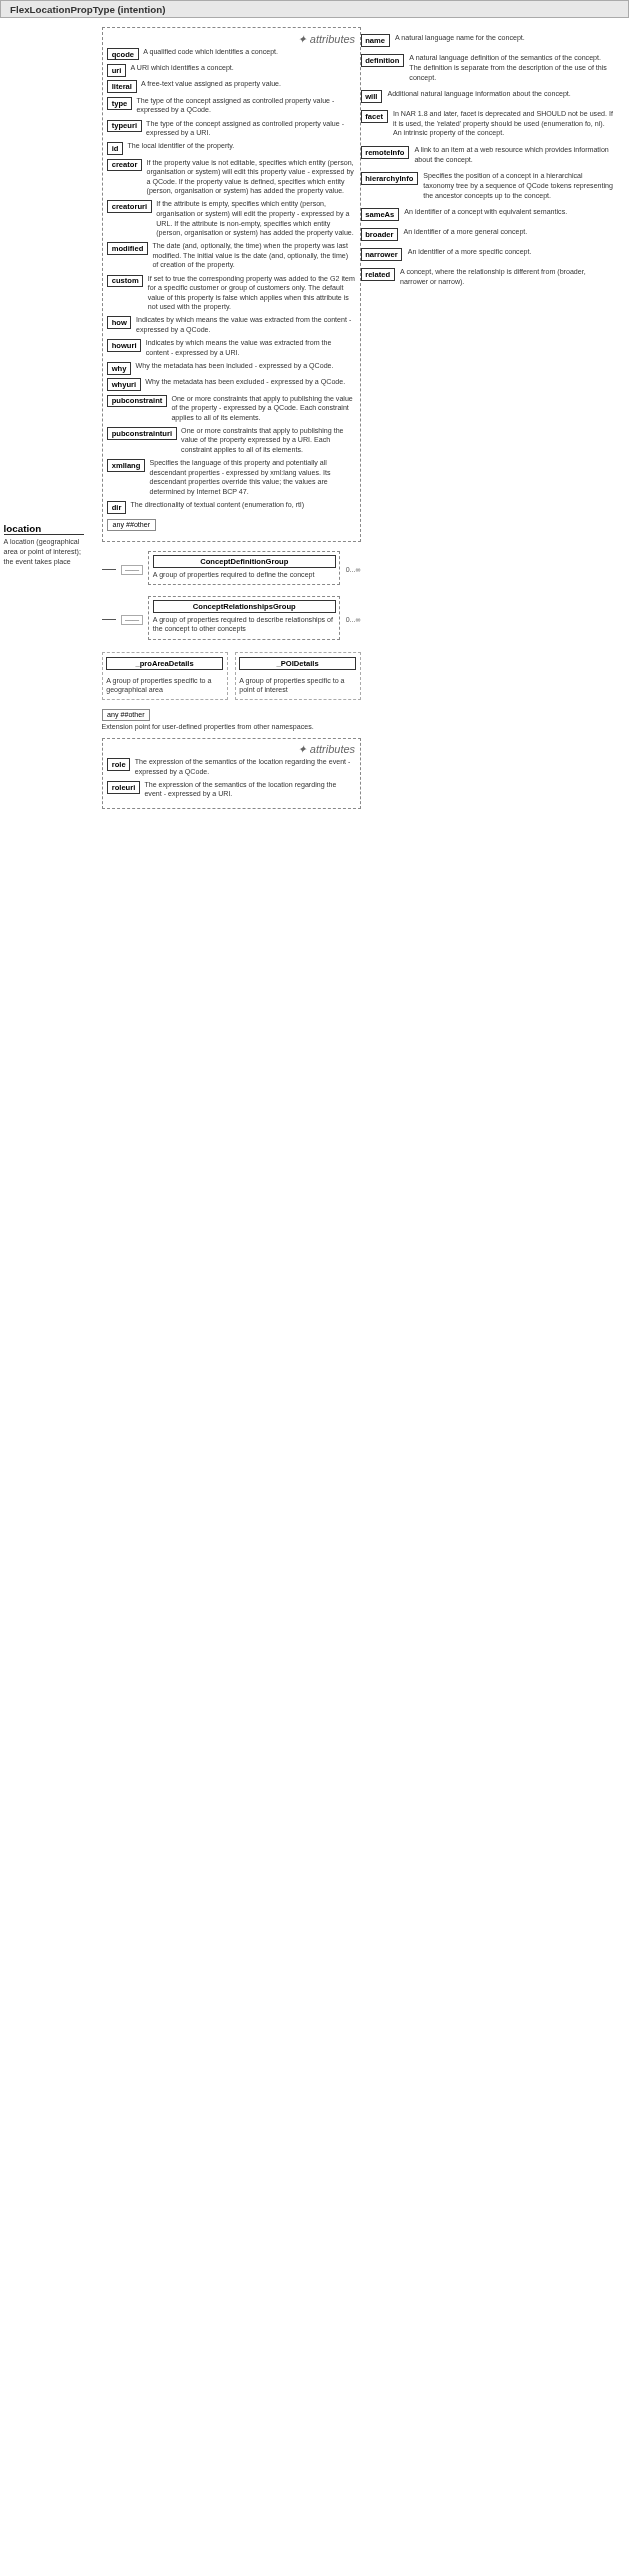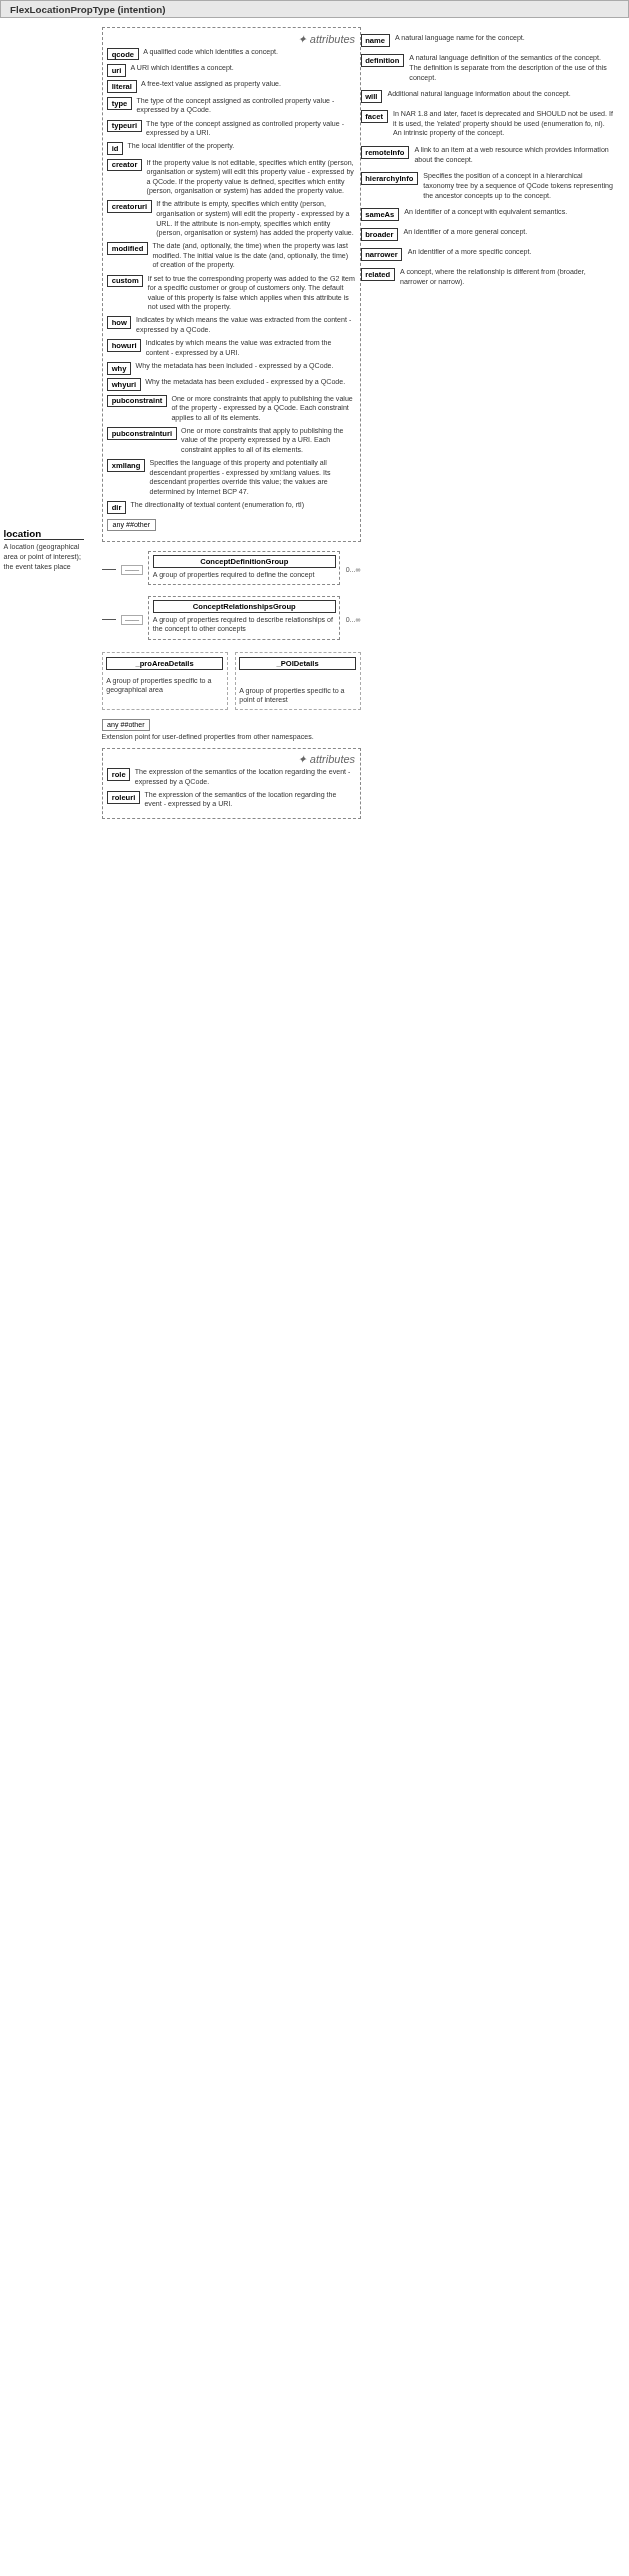--- a/index.html
+++ b/index.html
@@ -235,21 +235,21 @@
         </div>
         <div style="font-size:7.1px;color:#555;">0...∞</div>
       </div>
 
       <div style="display:flex;gap:7.1px;">
         <div class="section-dashed-sm" style="flex:1;">
           <div class="badge" style="display:block;text-align:center;margin-bottom:7px;">_proAreaDetails</div>
           <div class="desc-text">A group of properties specific to a geographical area</div>
         </div>
         <div class="section-dashed-sm" style="flex:1;">
-          <div class="badge" style="display:block;text-align:center;margin-bottom:17px;">_POIDetails</div>
+          <div class="badge" style="display:block;text-align:center;margin-bottom:7px;">_POIDetails</div>
           <div class="desc-text">A group of properties specific to a point of interest</div>
         </div>
       </div>
 
       <div>
         <div class="ellipsis-box">any ##other</div>
         <div class="desc-text">Extension point for user-defined properties from other namespaces.</div>
       </div>
 
       <div class="section-dashed">

